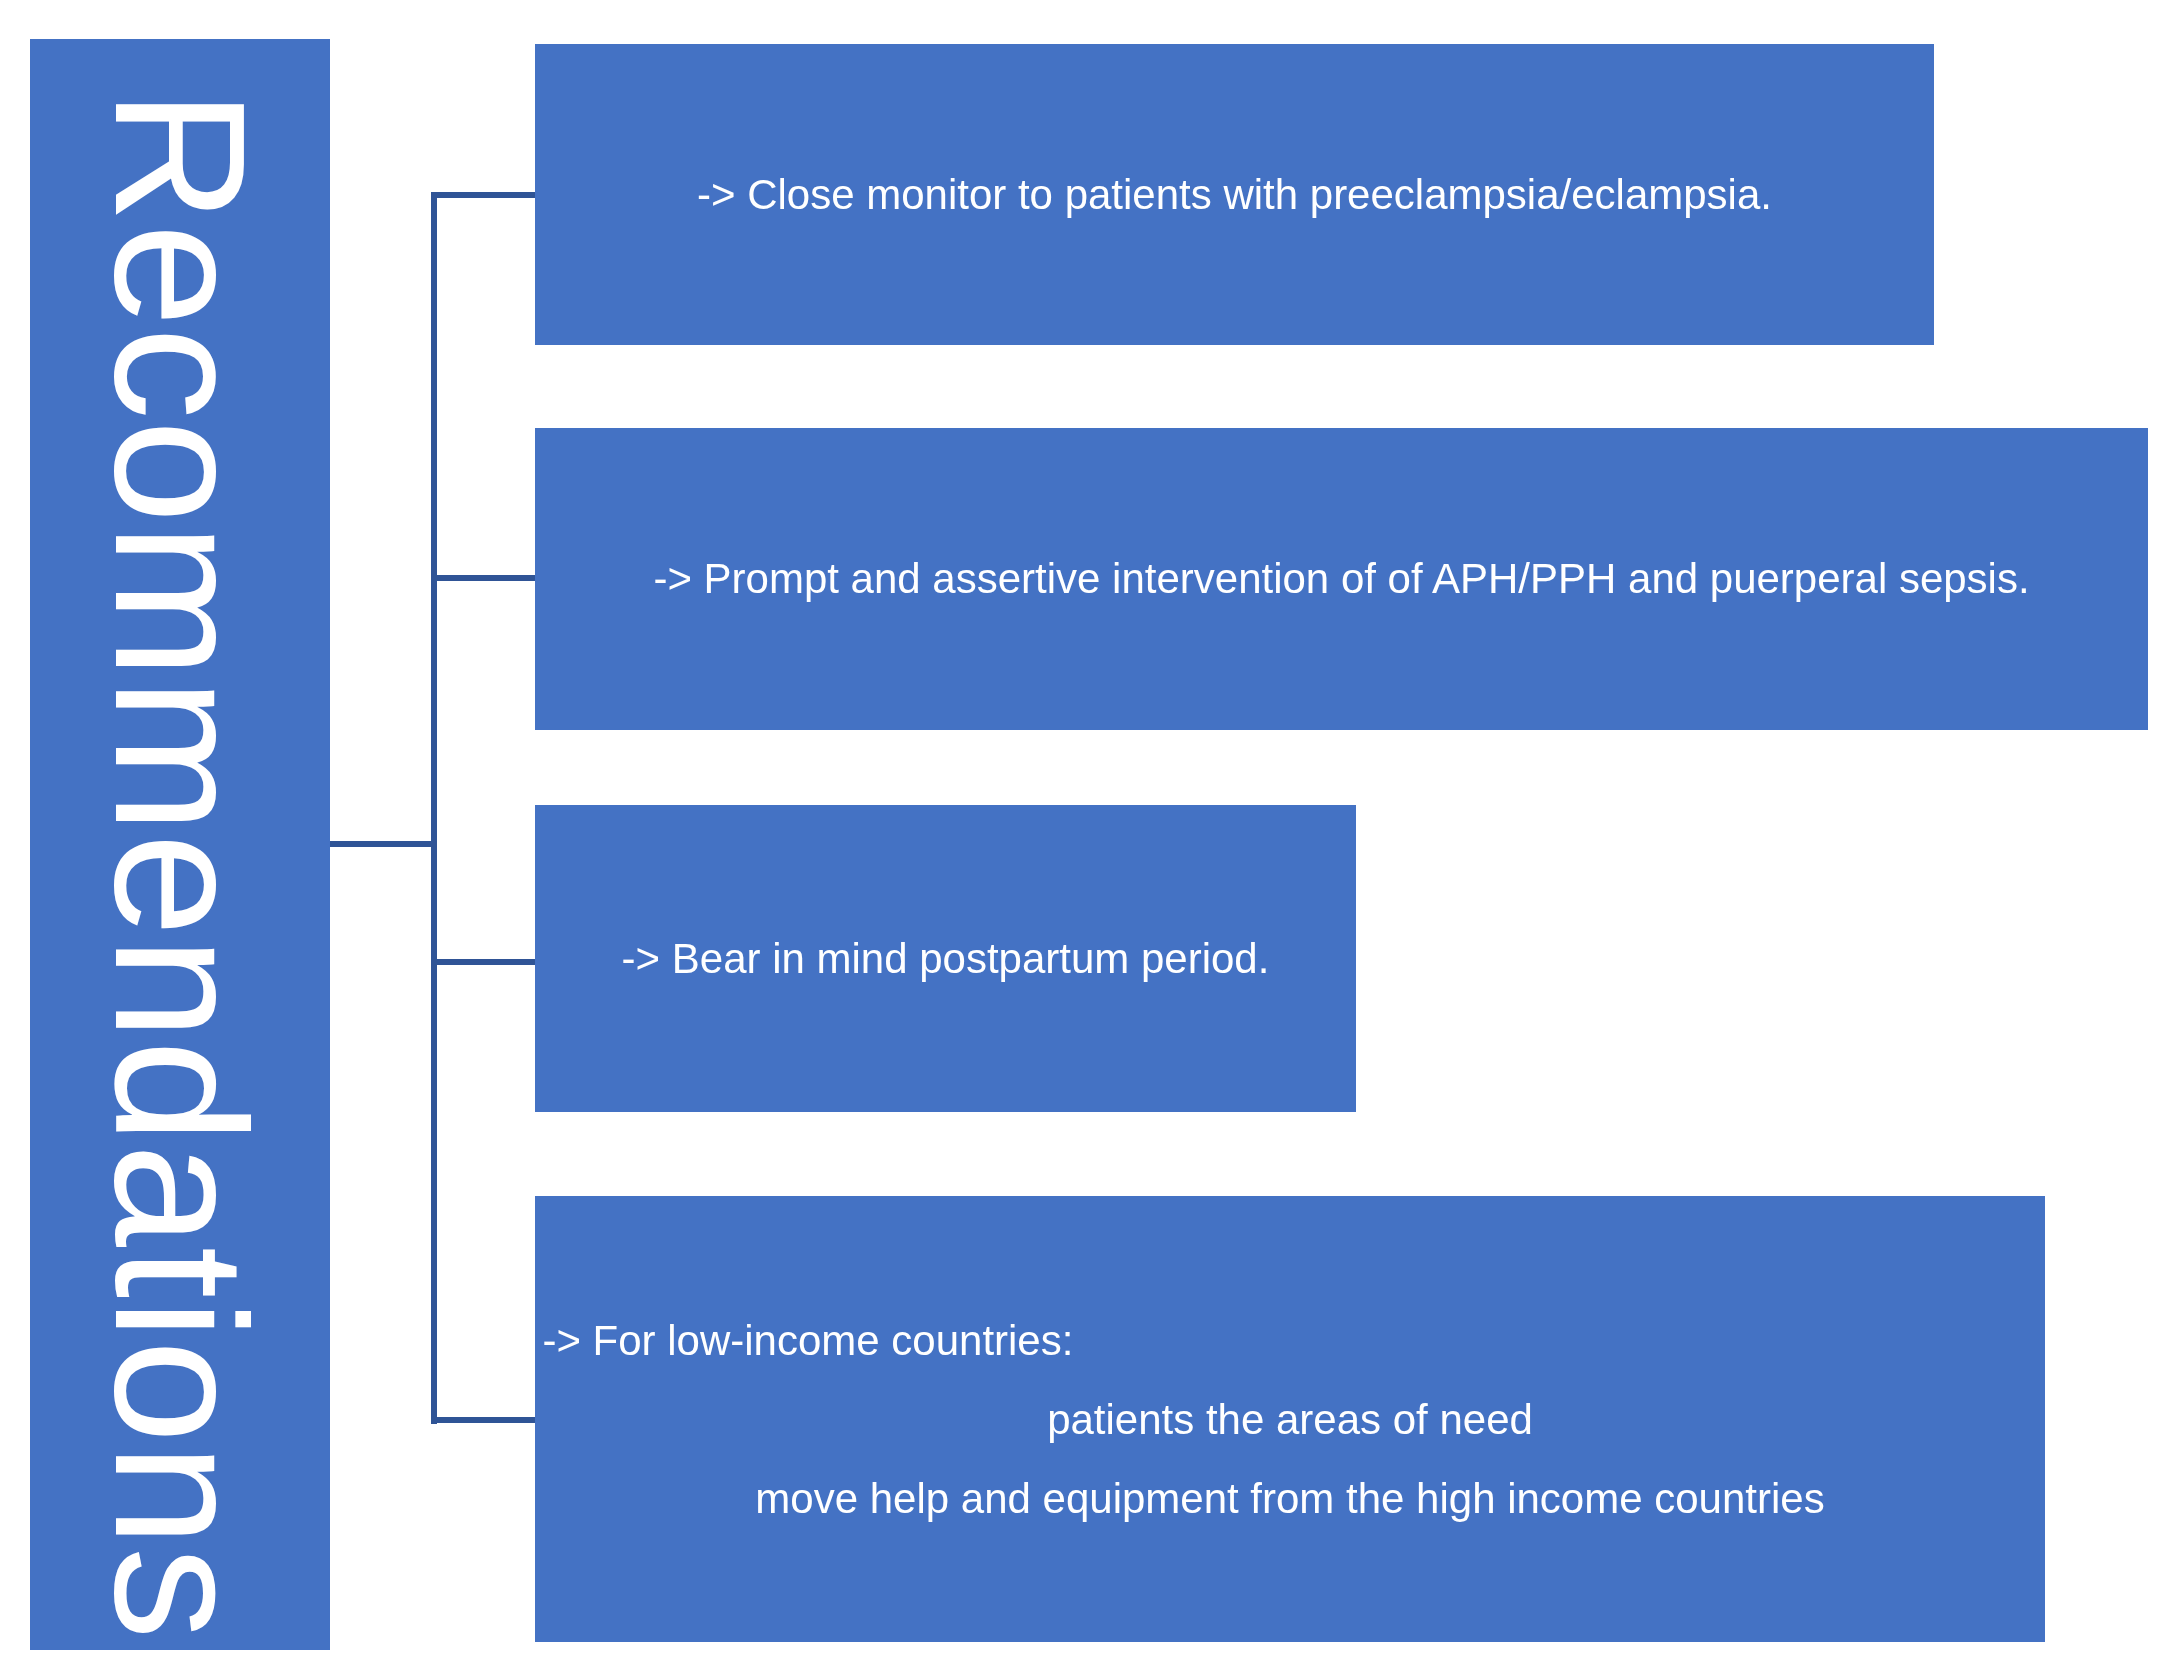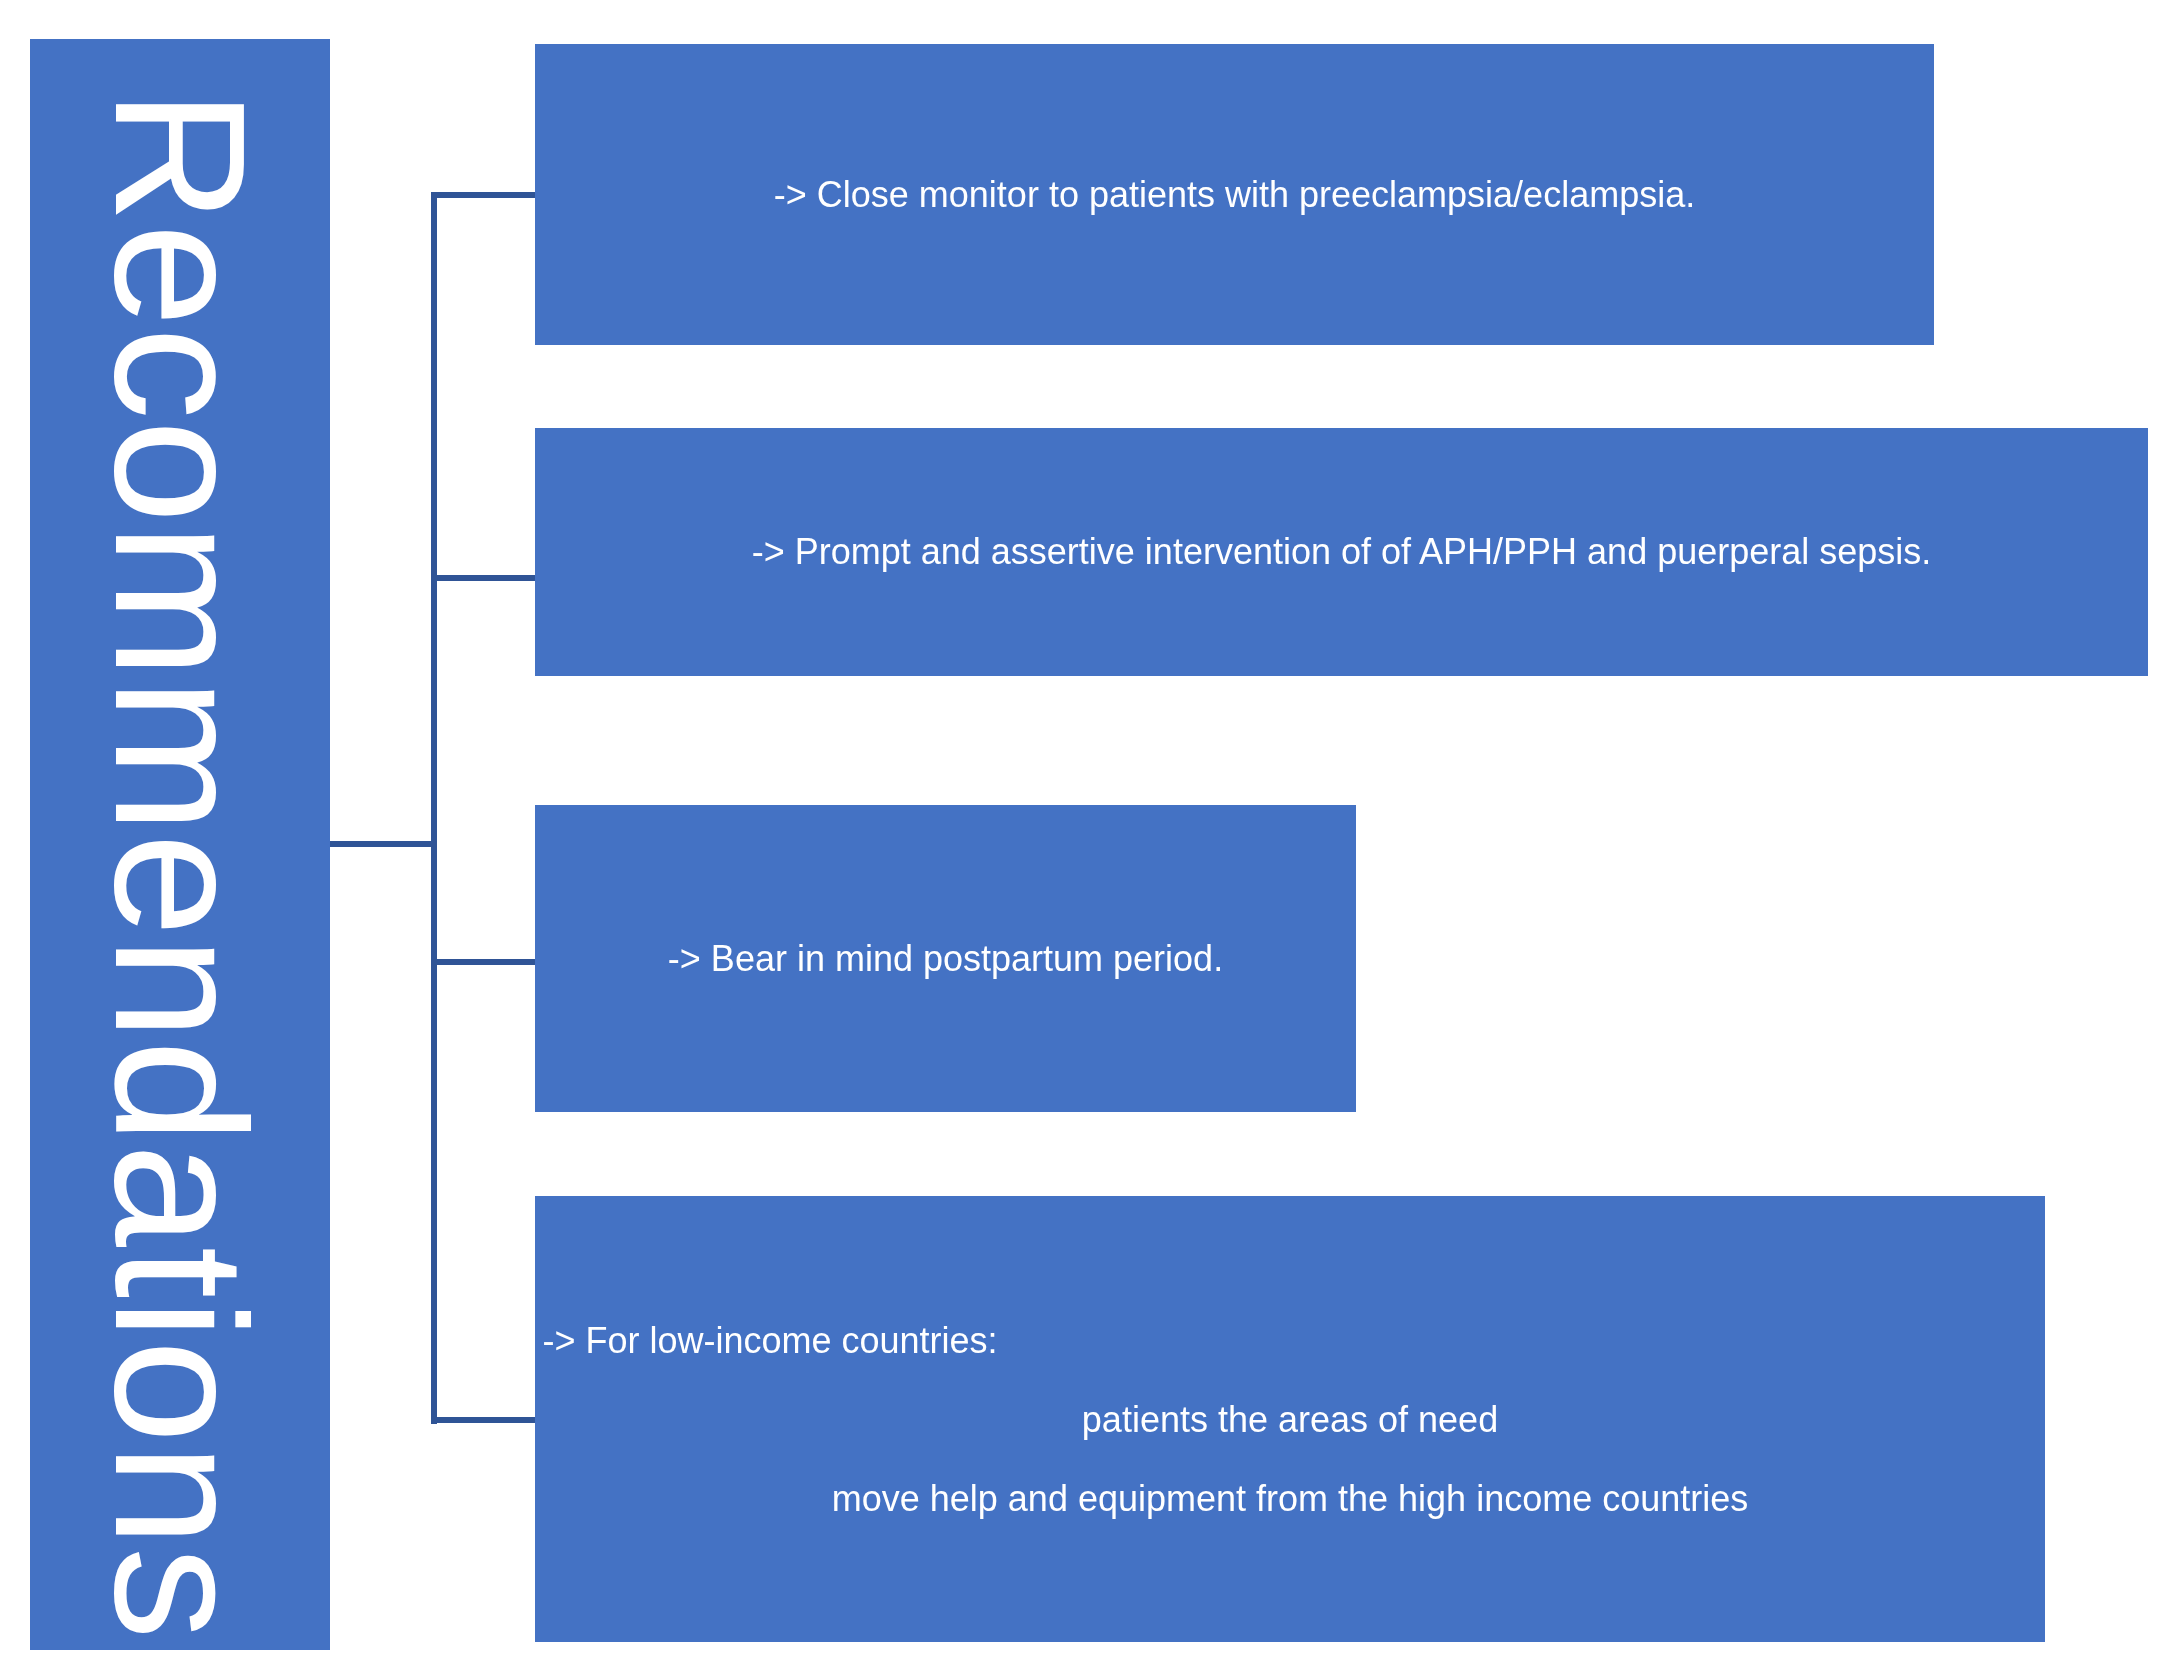--- a/index.html
+++ b/index.html
@@ -32,30 +32,30 @@
   .trunk        { left: 431px; top: 192px;  width: 6.2px;  height: 1232px; }
   .bar-link     { left: 330px; top: 841px; width: 104px; height: 6.2px; }
   .stub-1       { left: 435px; top: 192px;  width: 103px; height: 6.2px; }
   .stub-2       { left: 435px; top: 575px;  width: 103px; height: 6.2px; }
   .stub-3       { left: 435px; top: 959px; width: 103px; height: 6.2px; }
   .stub-4       { left: 435px; top: 1417px; width: 103px; height: 6.2px; }
   .node {
     position: absolute;
     background: #4472C4;
     color: #ffffff;
-    font-size: 36px;
+    font-size: 42px;
     display: flex;
     align-items: center;
     justify-content: center;
     text-align: center;
     white-space: nowrap;
     box-sizing: border-box;
   }
   .node-1 { left: 535px; top: 44px;   width: 1399px; height: 301px; }
-  .node-2 { left: 535px; top: 428px;  width: 1613px; height: 248px; }
+  .node-2 { left: 535px; top: 428px;  width: 1613px; height: 302px; }
   .node-3 { left: 535px; top: 805px; width: 821px; height: 307px; }
   .node-4 {
     left: 535px; top: 1196px; width: 1510px; height: 446px;
     flex-direction: column;
     align-items: stretch;
     justify-content: center;
     padding: 0 7.4px;
   }
   .node-4 .line { line-height: 79px; text-align: center; }
   .node-4 .line-first { text-align: left; }

